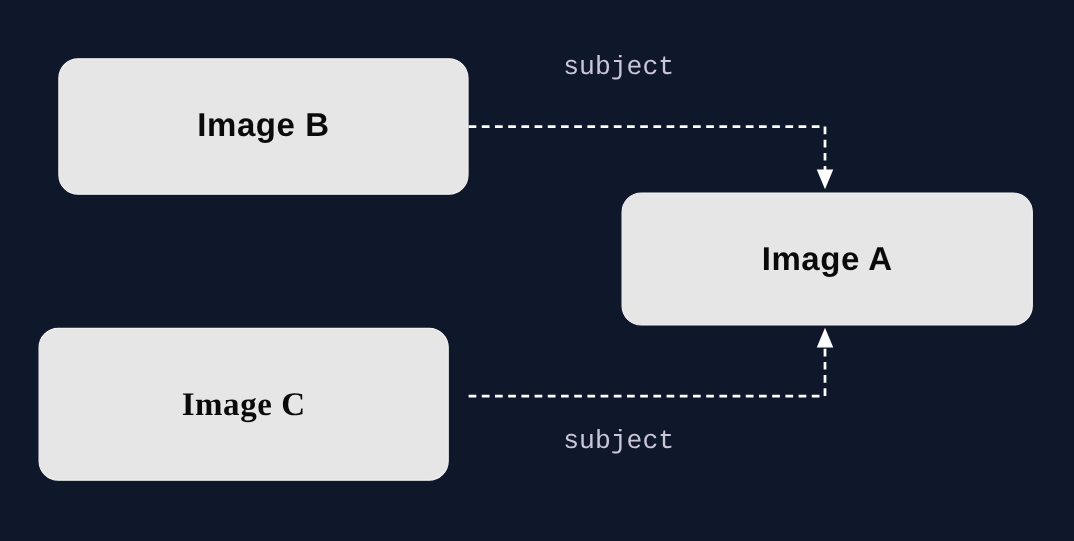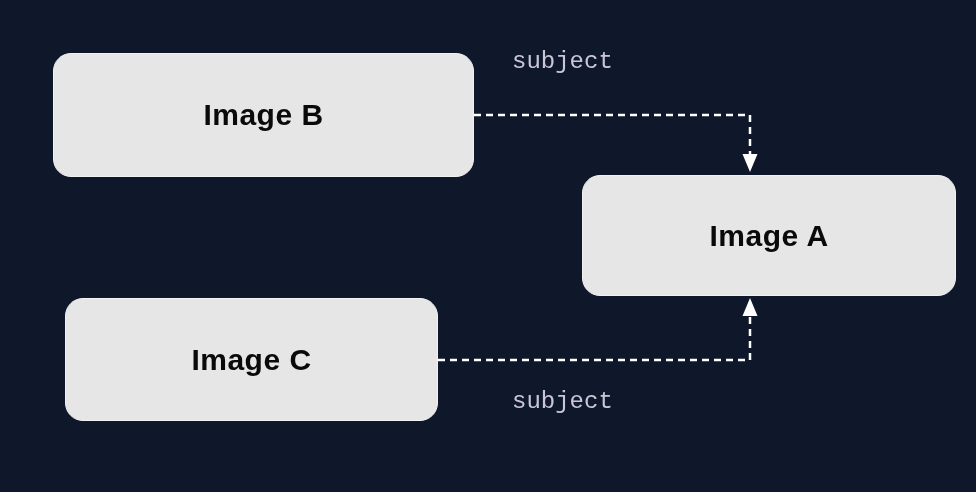--- a/index.html
+++ b/index.html
@@ -34,23 +34,23 @@
   .node {
     position: absolute;
     background: var(--node-fill, #e6e6e6);
     border: 1px solid var(--node-border, #f2f2f2);
     border-radius: 18px;
     display: flex;
     align-items: center;
     justify-content: center;
     box-sizing: border-box;
   }
-  .node-b { left: 53px;  top: 53px;  width: 421px; height: 124px; justify-content: center; }
-  .node-c { left: 65px;  top: 298px; width: 373px; height: 123px; }
-  .node-a { left: 582px; top: 175px; width: 374px; height: 121px; }
+  .node-b { left: 53px;  top: 53px;  width: 373px; height: 124px; justify-content: center; }
+  .node-c { left: 35px;  top: 298px; width: 373px; height: 139px; font-family: Liberation Serif, serif; }
+  .node-a { left: 565px; top: 175px; width: 374px; height: 121px; }
   .node-label {
     font-size: 30px;
     font-weight: 700;
     color: var(--node-text, #0a0a0a);
     letter-spacing: 0.5px;
   }
   .edge-label {
     position: absolute;
     font-family: "Liberation Mono", monospace;
     font-size: 24px;

